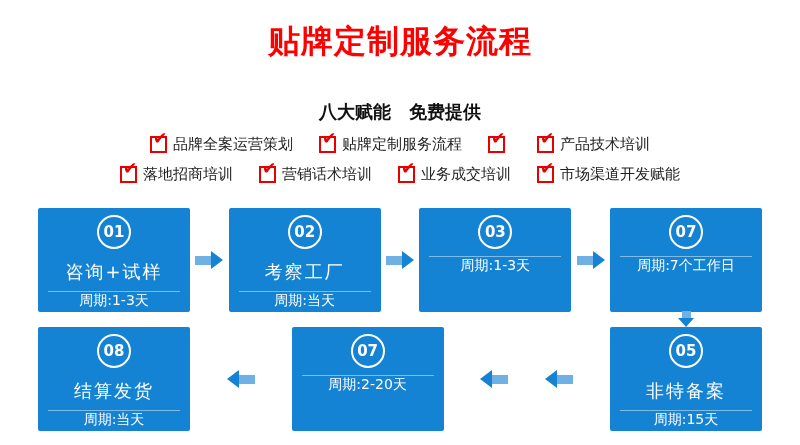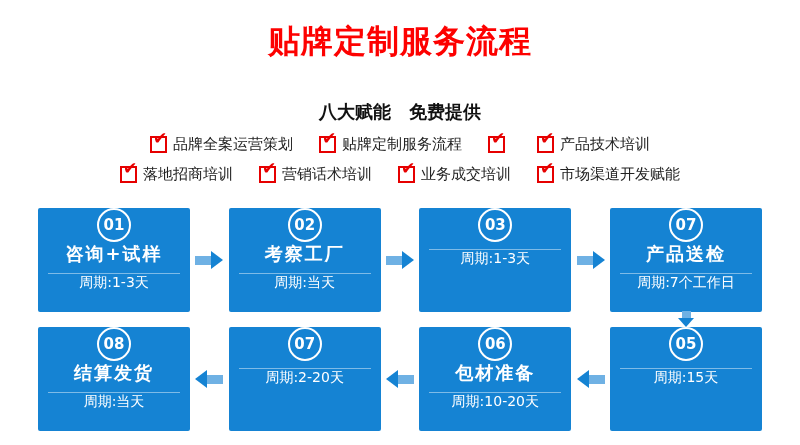--- a/index.html
+++ b/index.html
@@ -32,25 +32,25 @@
   .benefit-text{font-size:15px;color:#222;text-align:right;}
 
   .flow{width:724px;margin:24px auto 0;}
   .flow-row{display:flex;justify-content:space-between;align-items:center;}
   .step-box{
     width:152px;height:104px;background:#1583d3;color:#fff;
     display:flex;flex-direction:column;align-items:center;
     border-radius:2px;flex:none;
   }
   .step-num{
-    width:30px;height:30px;border:2px solid #ffffff;border-radius:50%;
+    width:30px;height:30px;margin-top:7px;border:2px solid #ffffff;border-radius:50%;
     display:flex;align-items:center;justify-content:center;
     font-size:15px;font-weight:bold;
   }
-  .step-title{font-size:18px;font-weight:bold;margin-top:0;letter-spacing:2px;}
+  .step-title{font-size:18px;font-weight:normal;margin-top:11px;letter-spacing:2px;}
   .step-divider{width:132px;height:1px;background:rgba(255,255,255,0.45);margin-top:7px;}
   .step-period{font-size:14px;}
 
   .arrow{display:flex;align-items:center;flex:none;}
   .arrow .tail{width:16px;height:9px;background:#6fb1e4;display:block;}
   .arrow .head-right{
     width:0;height:0;display:block;
     border-top:9px solid transparent;border-bottom:9px solid transparent;
     border-left:12px solid #1583d3;
   }
@@ -158,21 +158,20 @@
       <div class="step-num">03</div>
       <div class="step-divider"></div>
       <div class="step-period">周期:1-3天</div>
     </div>
     <div class="arrow">
         <span class="tail"></span>
         <span class="head-right"></span>
       </div>
     <div class="step-box">
       <div class="step-num">07</div>
-      <div class="step-title">产品送检</div>
       <div class="step-divider"></div>
       <div class="step-period">周期:7个工作日</div>
     </div>
   </div>
 
   <div class="flow-gap">
     <div class="arrow-down">
         <span class="tail-v"></span>
         <span class="head-down"></span>
       </div>
@@ -191,30 +190,25 @@
       </div>
     <div class="step-box">
       <div class="step-num">07</div>
       <div class="step-divider"></div>
       <div class="step-period">周期:2-20天</div>
     </div>
     <div class="arrow">
         <span class="head-left"></span>
         <span class="tail"></span>
       </div>
-    <div class="step-box">
-      <div class="step-num">06</div>
-      <div class="step-title">包材准备</div>
-      <div class="step-divider"></div>
-      <div class="step-period">周期:10-20天</div>
-    </div>
     <div class="arrow">
         <span class="head-left"></span>
         <span class="tail"></span>
       </div>
     <div class="step-box">
       <div class="step-num">05</div>
+      <div class="step-title">非特备案</div>
       <div class="step-divider"></div>
       <div class="step-period">周期:15天</div>
     </div>
   </div>
 
 </div>
 
 </body></html>

